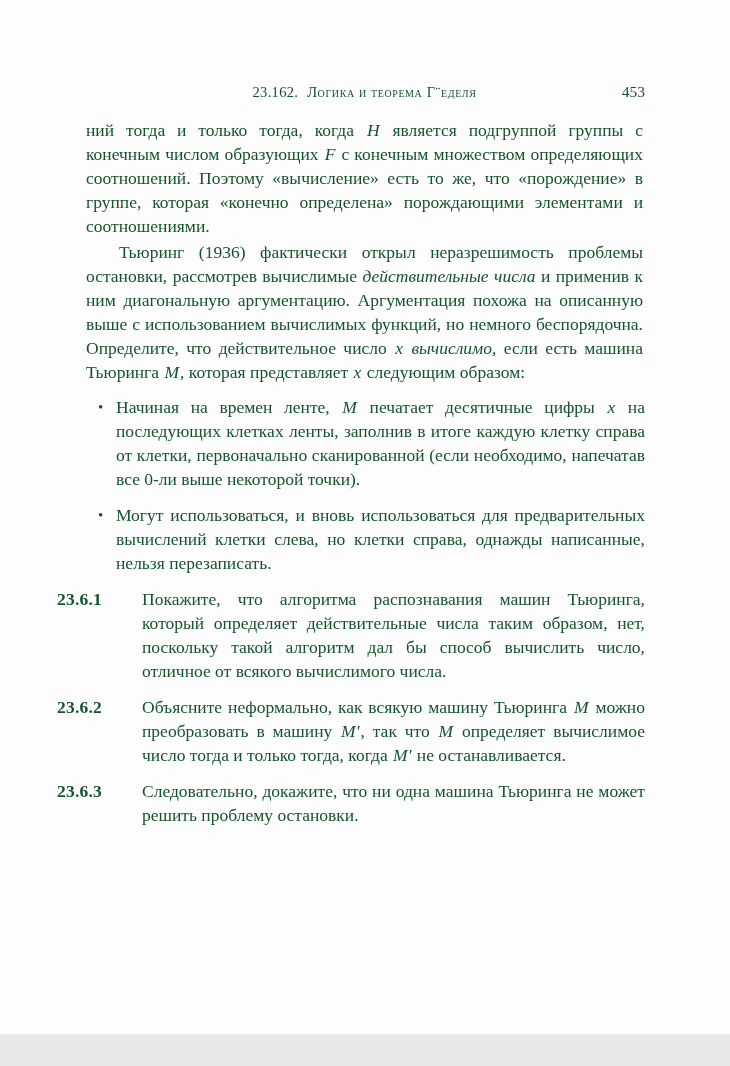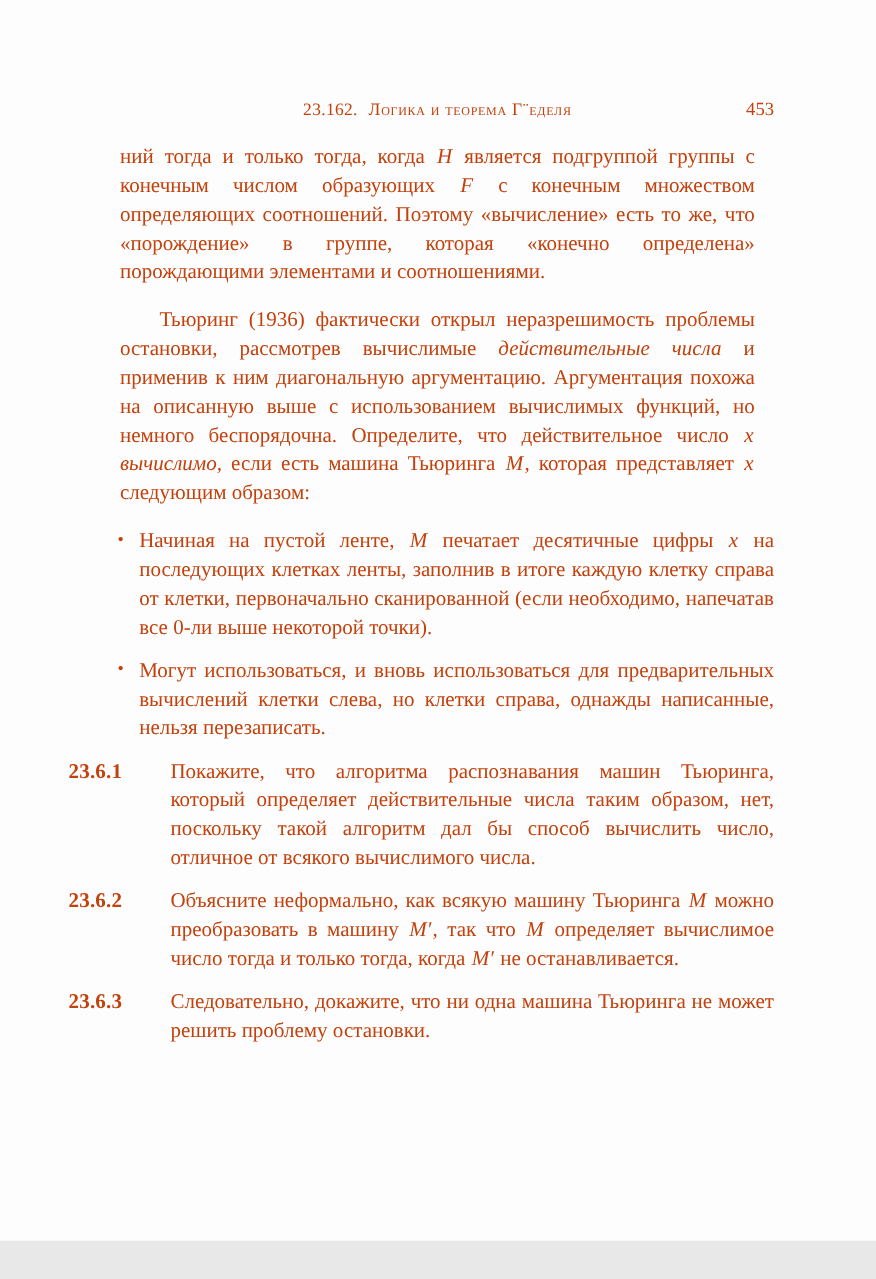--- a/index.html
+++ b/index.html
@@ -12,41 +12,41 @@
     width: 730px;
     height: 1034px;
     margin: 0 auto;
     background: #fdfdfd;
     box-sizing: border-box;
     padding: 82px 85px 0 84px;
     overflow: hidden;
     font-family: "Liberation Serif", "DejaVu Serif", serif;
     font-size: 17.5px;
     line-height: 24px;
-    color: #c2410c;
+    color: #14532d;
   }
   
   .running-head {
     position: relative;
     height: 20px;
     text-align: center;
     font-size: 14.5px;
     line-height: 20px;
     margin-bottom: 16px;
     white-space: nowrap;
   }
   .rh-num { letter-spacing: 0.3px; margin-right: 9px; }
   .sc { font-variant: small-caps; letter-spacing: 0.6px; }
   .rh-page {
     position: absolute;
     right: 0; top: 0;
     font-size: 15.5px;
   }
   
-  p.para { margin: 16px; text-align: justify; }
+  p.para { margin: 2px; text-align: justify; }
   .indent { text-indent: 33px; }
   .mt-p1 { margin-top: 18px; }
   .mt-p2 { margin-top: 5px; }
   .mt-p3 { margin-top: 15px; }
   
   .exercises-head {
     margin: 13px 0 8px 0;
     font-size: 17.5px;
     font-weight: normal;
     font-variant: small-caps;
@@ -97,21 +97,21 @@
   </header>
 
   <p class="para mt-p1"><span>ний тогда и только тогда, когда </span><span class="m">H</span><span> является подгруппой группы с конечным числом образующих </span><span class="m">F</span><span> с конечным множеством определяющих соотношений. Поэтому «вычисление» есть то же, что «порождение» в группе, которая «конечно определена» порождающими элементами и соотношениями.</span></p>
 
 
   <p class="para indent mt-p2"><span>Тьюринг (1936) фактически открыл неразрешимость проблемы остановки, рассмотрев вычислимые </span><span class="i">действительные числа</span><span> и применив к ним диагональную аргументацию. Аргументация похожа на описанную выше с использованием вычислимых функций, но немного беспорядочна. Определите, что действительное число </span><span class="m">x</span><span> </span><span class="i">вычислимо,</span><span> если есть машина Тьюринга </span><span class="m">M</span><span>, которая представляет </span><span class="m">x</span><span> следующим образом:</span></p>
 
   <ul class="bullets">
     <li class="bullet-item">
       <span class="bullet">•</span>
-      <span class="bullet-text"><span>Начиная на пустой ленте, </span><span class="m">M</span><span> печатает десятичные цифры </span><span class="m">x</span><span> на последующих клетках ленты, заполнив в итоге каждую клетку справа от клетки, первоначально сканированной (если необходимо, напечатав все 0-ли выше некоторой точки).</span></span>
+      <span class="bullet-text"><span>Начиная на времен ленте, </span><span class="m">M</span><span> печатает десятичные цифры </span><span class="m">x</span><span> на последующих клетках ленты, заполнив в итоге каждую клетку справа от клетки, первоначально сканированной (если необходимо, напечатав все 0-ли выше некоторой точки).</span></span>
     </li>
     <li class="bullet-item">
       <span class="bullet">•</span>
       <span class="bullet-text"><span>Могут использоваться, и вновь использоваться для предварительных вычислений клетки слева, но клетки справа, однажды написанные, нельзя перезаписать.</span></span>
     </li>
   </ul>
 
   <div class="exercise mt-ex">
     <span class="ex-label">23.6.1</span>
     <span class="ex-text"><span>Покажите, что алгоритма распознавания машин Тьюринга, который определяет действительные числа таким образом, нет, поскольку такой алгоритм дал бы способ вычислить число, отличное от всякого вычислимого числа.</span></span>

